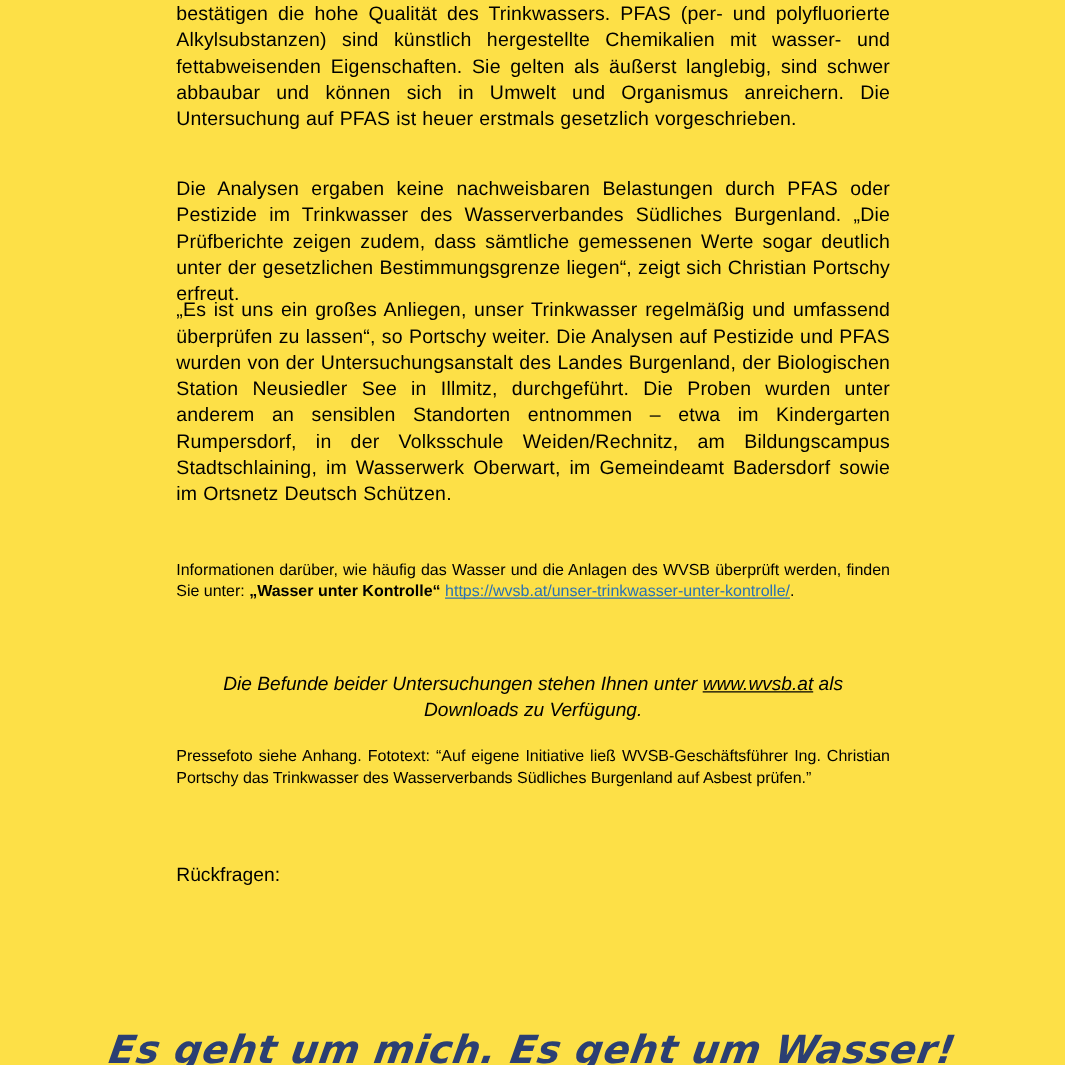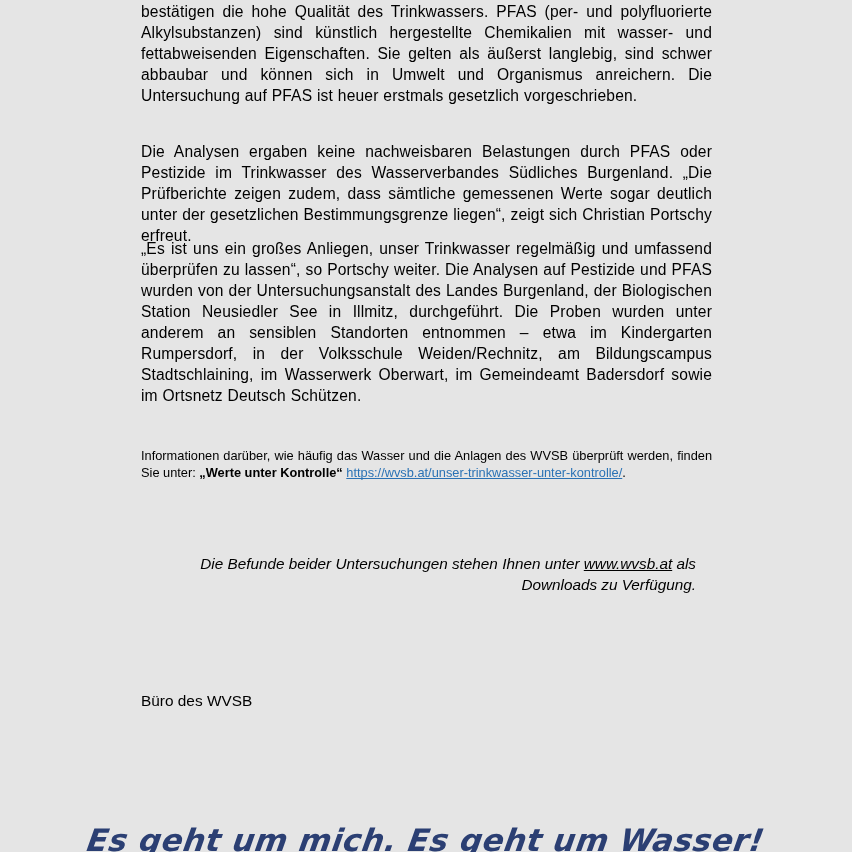--- a/index.html
+++ b/index.html
@@ -13,21 +13,21 @@
     overflow: hidden;
     font-family: "Liberation Sans", sans-serif;
     color: #000000;
     -webkit-font-smoothing: antialiased;
   }
 
   .page {
     position: relative;
     width: 852px;
     height: 852px;
-    background: #e5e5e5;
+    background: #fde047;
   }
 
   
   .para-lg {
     font-size: 15.6px;
     line-height: 21px;
     text-align: justify;
     text-justify: inter-word;
     margin: 0;
     letter-spacing: 0.01em;
@@ -41,22 +41,22 @@
     text-align: justify;
     text-justify: inter-word;
     margin: 0;
   }
 
   
   .para-italic {
     font-size: 15.3px;
     line-height: 21px;
     font-style: italic;
-    text-align: right;
-    margin: 16px;
+    text-align: center;
+    margin: 0;
   }
 
   
   .para-contact {
     font-size: 15.4px;
     line-height: 20px;
     margin: 0;
     text-align: left;
   }
 
@@ -122,29 +122,32 @@
 
   <div class="blk" id="blk-p2">
     <p class="para-lg">Die Analysen ergaben keine nachweisbaren Belastungen durch PFAS oder Pestizide im Trinkwasser des Wasserverbandes Südliches Burgenland. „Die Prüfberichte zeigen zudem, dass sämtliche gemessenen Werte sogar deutlich unter der gesetzlichen Bestimmungsgrenze liegen“, zeigt sich Christian Portschy erfreut.</p>
   </div>
 
   <div class="blk" id="blk-p3">
     <p class="para-lg">„Es ist uns ein großes Anliegen, unser Trinkwasser regelmäßig und umfassend überprüfen zu lassen“, so Portschy weiter. Die Analysen auf Pestizide und PFAS wurden von der Untersuchungsanstalt des Landes Burgenland, der Biologischen Station Neusiedler See in Illmitz, durchgeführt. Die Proben wurden unter anderem an sensiblen Standorten entnommen – etwa im Kindergarten Rumpersdorf, in der Volksschule Weiden/Rechnitz, am Bildungscampus Stadtschlaining, im Wasserwerk Oberwart, im Gemeindeamt Badersdorf sowie im Ortsnetz Deutsch Schützen.</p>
   </div>
 
   <div class="blk" id="blk-note">
-    <p class="para-sm"><span>Informationen darüber, wie häufig das Wasser und die Anlagen des WVSB überprüft werden, finden Sie unter: </span><span class="bold">„Werte unter Kontrolle“</span><span> </span><a class="doclink" href="#">https://wvsb.at/unser-trinkwasser-unter-kontrolle/</a><span>.</span></p>
+    <p class="para-sm"><span>Informationen darüber, wie häufig das Wasser und die Anlagen des WVSB überprüft werden, finden Sie unter: </span><span class="bold">„Wasser unter Kontrolle“</span><span> </span><a class="doclink" href="#">https://wvsb.at/unser-trinkwasser-unter-kontrolle/</a><span>.</span></p>
   </div>
 
   <div class="blk" id="blk-italic">
     <p class="para-italic"><span>Die Befunde beider Untersuchungen stehen Ihnen unter </span><a class="plainlink" href="#">www.wvsb.at</a><span> als Downloads zu Verfügung.</span></p>
   </div>
 
+  <div class="blk" id="blk-presse">
+    <p class="para-sm">Pressefoto siehe Anhang. Fototext: “Auf eigene Initiative ließ WVSB-Geschäftsführer Ing. Christian Portschy das Trinkwasser des Wasserverbands Südliches Burgenland auf Asbest prüfen.”</p>
+  </div>
 
   <div class="blk" id="blk-contact">
-    <p class="para-contact">Büro des WVSB</p>
+    <p class="para-contact">Rückfragen:</p>
   </div>
 
   <div class="slogan-wrap">
     <div class="slogan">Es geht um mich. Es geht um Wasser!</div>
   </div>
 
 </div>
 
 </body></html>

